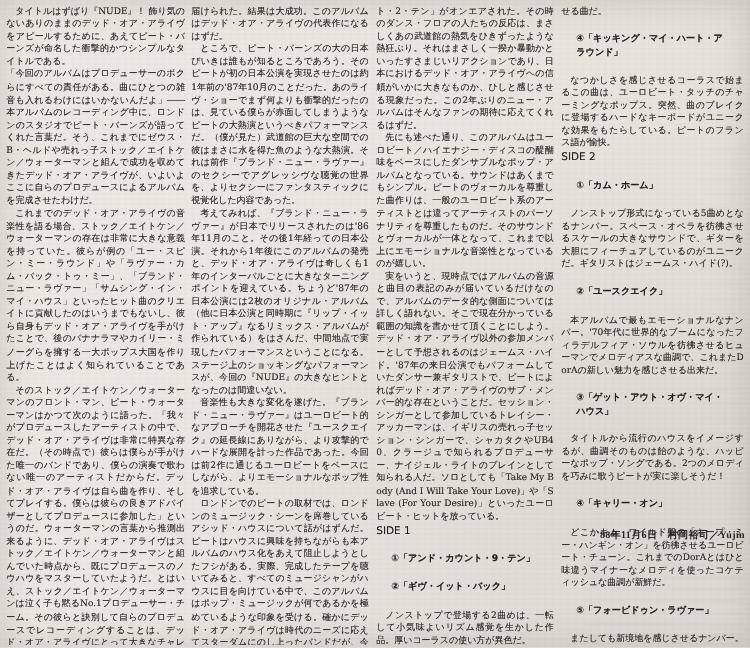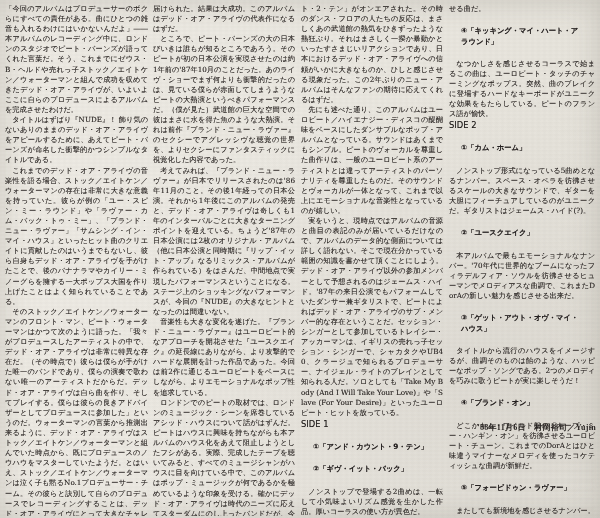--- a/index.html
+++ b/index.html
@@ -67,22 +67,22 @@
 </style>
 </head>
 <body>
 
 <div class="page">
   <div class="texture"></div>
   <div class="ghost a"></div>
   <div class="ghost b"></div>
 
   <div class="col" id="c1">
+    <p class="p">タイトルはずばり『NUDE』！ 飾り気のないありのままのデッド・オア・アライヴをアピールするために、あえてピート・バーンズが命名した衝撃的かつシンプルなタイトルである。</p>
     <p class="p ni">「今回のアルバムはプロデューサーのボクらにすべての責任がある。曲にひとつの雑音も入れるわけにはいかないんだよ」――本アルバムのレコーディング中に、ロンドンのスタジオでピート・バーンズが語ってくれた言葉だ。そう、これまでにゼウス・B・ヘルドや売れっ子ストック／エイトケン／ウォーターマンと組んで成功を収めてきたデッド・オア・アライヴが、いよいよここに自らのプロデュースによるアルバムを完成させたわけだ。</p>
-    <p class="p">タイトルはずばり『NUDE』！ 飾り気のないありのままのデッド・オア・アライヴをアピールするために、あえてピート・バーンズが命名した衝撃的かつシンプルなタイトルである。</p>
     <p class="p">これまでのデッド・オア・アライヴの音楽性を語る場合、ストック／エイトケン／ウォーターマンの存在は非常に大きな意義を持っていた。彼らが例の「ユー・スピン・ミー・ラウンド」や「ラヴァー・カム・バック・トゥ・ミー」、「ブランド・ニュー・ラヴァー」「サムシング・イン・マイ・ハウス」といったヒット曲のクリエイトに貢献したのはいうまでもないし、彼ら自身もデッド・オア・アライヴを手がけたことで、後のバナナラマやカイリー・ミノーグらを擁する一大ポップス大国を作り上げたことはよく知られていることである。</p>
     <p class="p">そのストック／エイトケン／ウォーターマンのフロント・マン、ピート・ウォーターマンはかつて次のように語った。「我々がプロデュースしたアーティストの中で、デッド・オア・アライヴは非常に特異な存在だ。（その時点で）彼らは僕らが手がけた唯一のバンドであり、僕らの演奏で歌わない唯一のアーティストだからだ。デッド・オア・アライヴは自ら曲を作り、そしてプレイする。僕らは彼らの良きアドバイザーとしてプロデュースに参加した」というのだ。ウォーターマンの言葉から推測出来るように、デッド・オア・アライヴはストック／エイトケン／ウォーターマンと組んでいた時点から、既にプロデュースのノウハウをマスターしていたようだ。とはいえ、ストック／エイトケン／ウォーターマンは泣く子も黙るNo.1プロデューサー・チーム。その彼らと訣別して自らのプロデュースでレコーディングすることは、デッド・オア・アライヴにとって大きなチャレンジになったことと思う。この秋、ロンドンで会ったピート・バーンズはレコーディングに神経を遣い、誰の目から見てもやつれ気味だった。見掛以上に神経質なピートは、おそらくこのレコーディングのためにこれまでの音楽歴で最大のターニングポイントを迎えたはずだ。</p>
 
   </div>
 
   <div class="col" id="c2">
     <p class="p ni">届けられた。結果は大成功。このアルバムはデッド・オア・アライヴの代表作になるはずだ。</p>
     <p class="p">ところで、ピート・バーンズの大の日本びいきは誰もが知るところであろう。そのピートが初の日本公演を実現させたのは約1年前の'87年10月のことだった。あのライヴ・ショーでまず何よりも衝撃的だったのは、見ている僕らが赤面してしまうようなピートの大熱演というべきパフォーマンスだ。（僕が見た）武道館の巨大な空間での彼はまさに水を得た魚のような大熱演。それは前作『ブランド・ニュー・ラヴァー』のセクシーでアグレッシヴな聴覚の世界を、よりセクシーにファンタスティックに視覚化した内容であった。</p>
     <p class="p">考えてみれば、『ブランド・ニュー・ラヴァー』が日本でリリースされたのは'86年11月のこと。その後1年経っての日本公演。それから1年後にこのアルバムの発売と、デッド・オア・アライヴは奇しくも1年のインターバルごとに大きなターニングポイントを迎えている。ちょうど'87年の日本公演には2枚のオリジナル・アルバム（他に日本公演と同時期に『リップ・イット・アップ』なるリミックス・アルバムが作られている）をはさんだ、中間地点で実現したパフォーマンスということになる。ステージ上のショッキングなパフォーマンスが、今回の『NUDE』の大きなヒントとなったのは間違いない。</p>
     <p class="p">音楽性も大きな変化を遂げた。『ブランド・ニュー・ラヴァー』はユーロビート的なアプローチを開花させた『ユースクエイク』の延長線にありながら、より攻撃的でハードな展開を計った作品であった。今回は前2作に通じるユーロビートをベースにしながら、よりエモーショナルなポップ性を追求している。</p>
@@ -105,20 +105,20 @@
     <p class="p ni">せる曲だ。</p>
     <p class="tt">④「キッキング・マイ・ハート・アラウンド」</p>
     <p class="td">なつかしさを感じさせるコーラスで始まるこの曲は、ユーロビート・タッチのチャーミングなポップス。突然、曲のブレイクに登場するハードなキーボードがユニークな効果をもたらしている。ピートのフランス語が愉快。</p>
     <h3 class="side">SIDE 2</h3>
     <p class="tt">①「カム・ホーム」</p>
     <p class="td">ノンストップ形式になっている5曲めとなるナンバー。スペース・オペラを彷彿させるスケールの大きなサウンドで、ギターを大胆にフィーチュアしているのがユニークだ。ギタリストはジェームス・ハイド(?)。</p>
     <p class="tt">②「ユースクエイク」</p>
     <p class="td">本アルバムで最もエモーショナルなナンバー。'70年代に世界的なブームになったフィラデルフィア・ソウルを彷彿させるヒューマンでメロディアスな曲調で、これまたDorAの新しい魅力を感じさせる出来だ。</p>
     <p class="tt">③「ゲット・アウト・オヴ・マイ・ハウス」</p>
     <p class="td">タイトルから流行のハウスをイメージするが、曲調そのものは飴のような、ハッピーなポップ・ソングである。2つのメロディを巧みに歌うピートが実に楽しそうだ！</p>
-    <p class="tt">④「ブランド・オン」</p>
+    <p class="tt">④「キャリー・オン」</p>
     <p class="td">どこかキム・ワイルド盤の「キープ・ミー・ハンギン・オン」を彷彿させるユーロビート・チューン。これまでのDorAとはひと味違うマイナーなメロディを使ったコケティッシュな曲調が新鮮だ。</p>
     <p class="tt">⑤「フォービドゥン・ラヴァー」</p>
     <p class="td">またしても新境地を感じさせるナンバー。アメリカで人気のあるマイアミ・サウンド調の過激なサンプリング・ミュージックだ。カンパニーB風のサウンドがヴォーカル・ビートにぴったり。</p>
   </div>
 
   <div class="byline">'88年11月6日　村岡裕司／Yujin</div>
 </div>
 
 </body></html>

